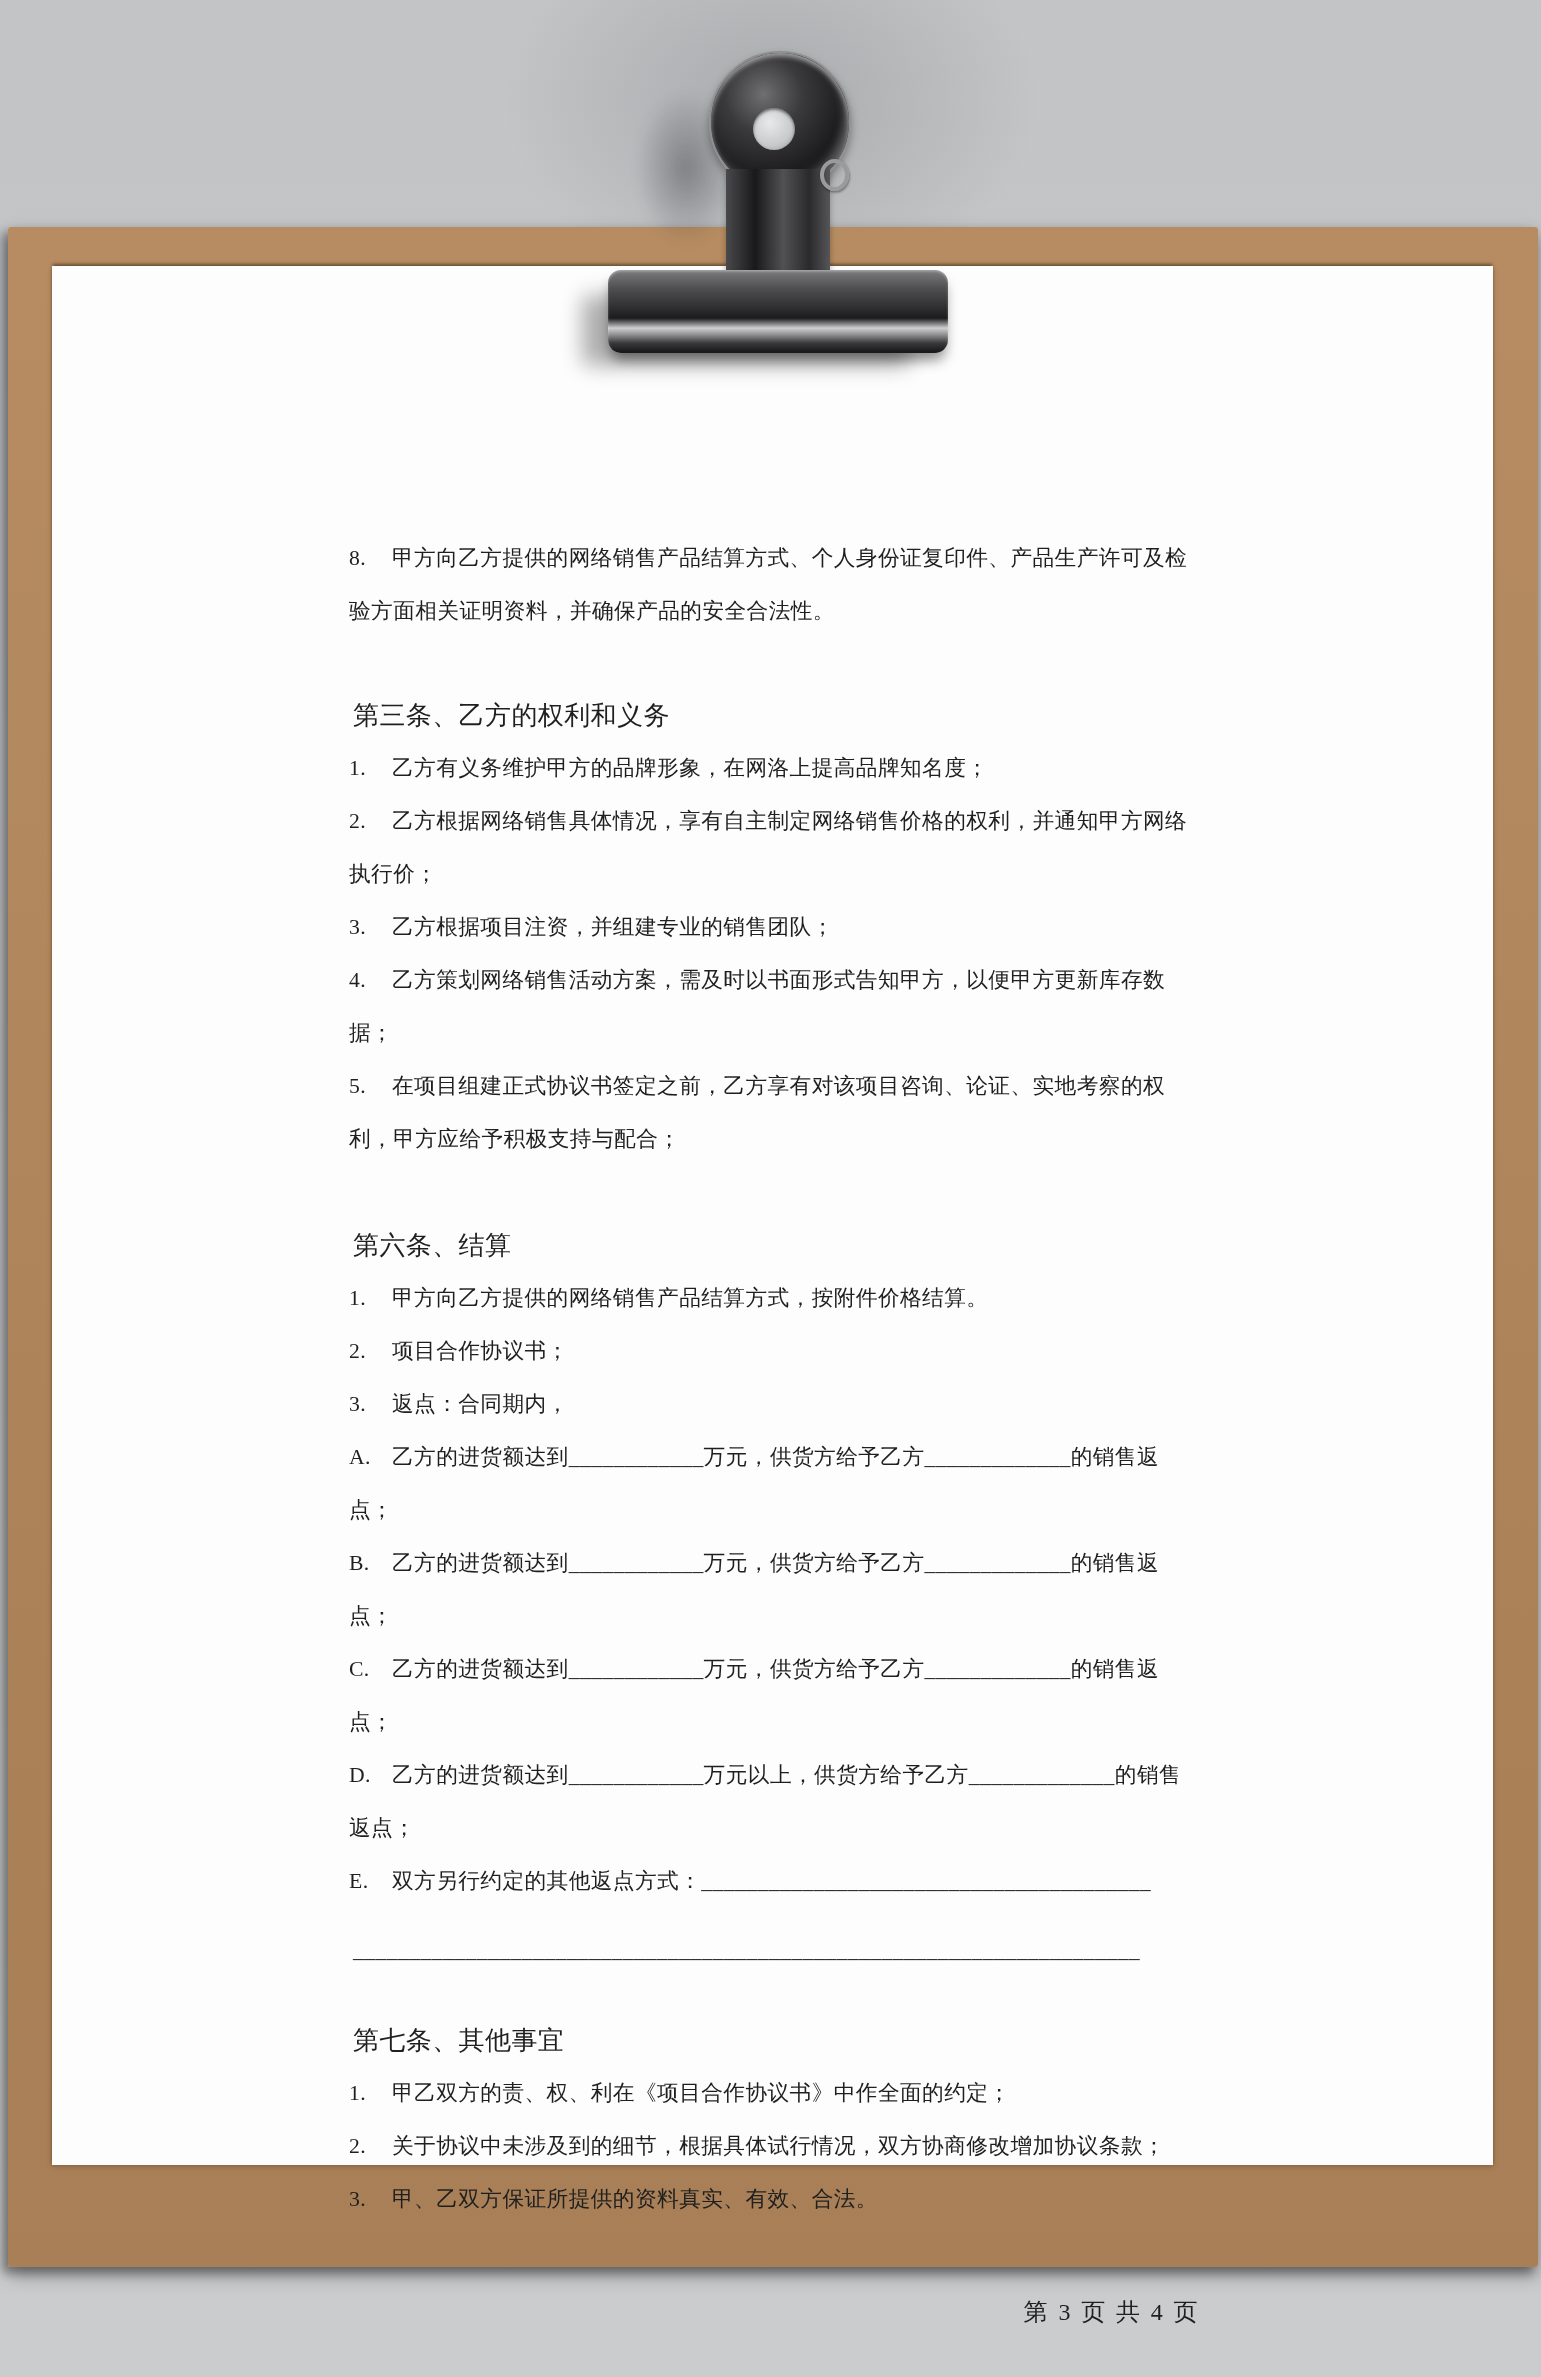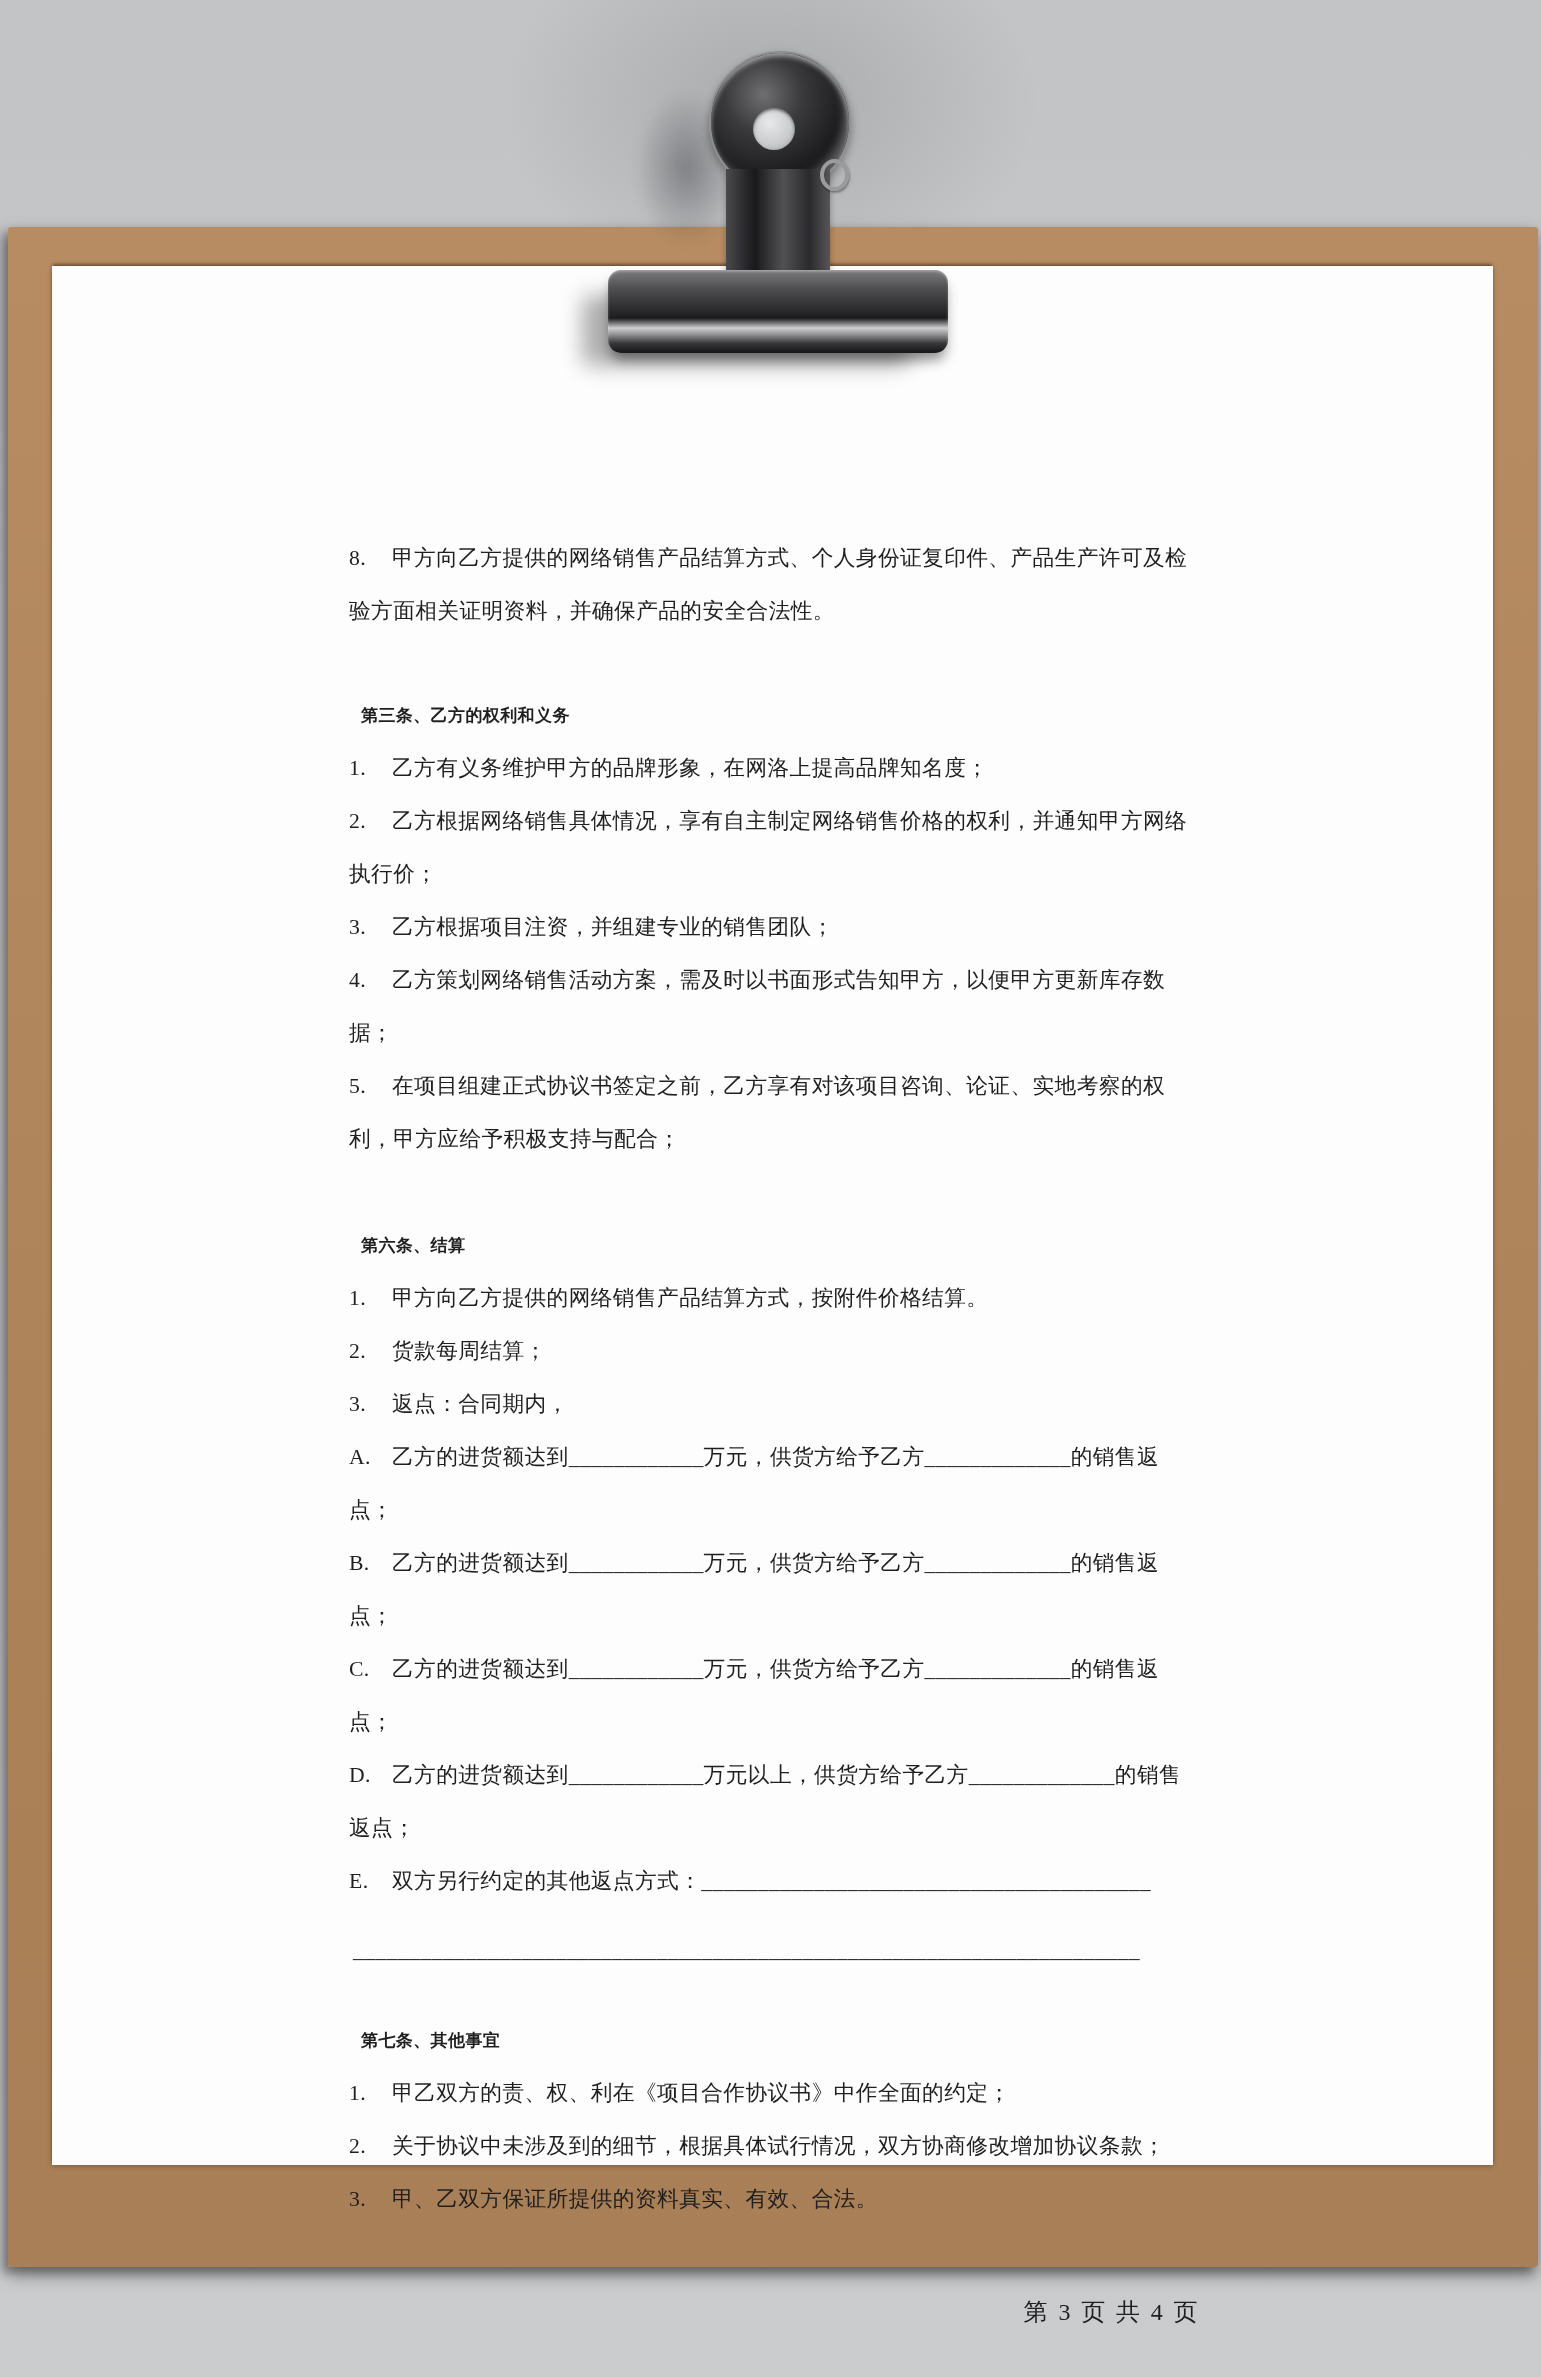--- a/index.html
+++ b/index.html
@@ -25,21 +25,21 @@
     background:#fdfdfd;
     box-shadow:0 -2.4px 3.2px -0.8px rgba(45,28,12,0.55), 0 2.4px 4.8px rgba(60,40,20,0.35);
   }
   .content{
     position:absolute;left:0;top:0;width:1441px;height:1899px;
     padding:266px 293px 0 297px;box-sizing:border-box;
     color:#1f1f1f;font-size:21.7px;line-height:53px;letter-spacing:0.4px;
   }
   .clause{margin:0;}
   .clause-label{display:inline-block;width:43px;}
-  .sec-heading{font-size:17px;font-weight:bold;margin:51px 0 0 12px;line-height:53px;}
+  .sec-heading{font-size:26px;font-weight:normal;margin:51px 0 0 4px;line-height:53px;}
   .sec-heading.h6{margin-top:53px;}
   .sec-heading.h7{margin-top:37px;}
   .cont-line{margin:16px 0 0 4px;}
   .page-footer{margin:60px 0 0 0;text-align:right;font-size:24px;letter-spacing:2.4px;}
   
   .clip{position:absolute;left:0;top:0;z-index:5;}
   .clip-wall-shadow{
     position:absolute;left:618px;top:64px;width:136px;height:209px;
     background:radial-gradient(closest-side, rgba(30,30,35,0.35), rgba(0,0,0,0) 75%);
     filter:blur(4.8px);
@@ -87,21 +87,21 @@
 
     <p class="sec-heading h3">第三条、乙方的权利和义务</p>
     <p class="clause"><span class="clause-label">1.</span><span>乙方有义务维护甲方的品牌形象，在网洛上提高品牌知名度；</span></p>
     <p class="clause"><span class="clause-label">2.</span><span>乙方根据网络销售具体情况，享有自主制定网络销售价格的权利，并通知甲方网络执行价；</span></p>
     <p class="clause"><span class="clause-label">3.</span><span>乙方根据项目注资，并组建专业的销售团队；</span></p>
     <p class="clause"><span class="clause-label">4.</span><span>乙方策划网络销售活动方案，需及时以书面形式告知甲方，以便甲方更新库存数据；</span></p>
     <p class="clause"><span class="clause-label">5.</span><span>在项目组建正式协议书签定之前，乙方享有对该项目咨询、论证、实地考察的权利，甲方应给予积极支持与配合；</span></p>
 
     <p class="sec-heading h6">第六条、结算</p>
     <p class="clause"><span class="clause-label">1.</span><span>甲方向乙方提供的网络销售产品结算方式，按附件价格结算。</span></p>
-    <p class="clause"><span class="clause-label">2.</span><span>货款每周结算；</span></p>
+    <p class="clause"><span class="clause-label">2.</span><span>项目合作协议书；</span></p>
     <p class="clause"><span class="clause-label">3.</span><span>返点：合同期内，</span></p>
     <p class="clause"><span class="clause-label">A.</span><span>乙方的进货额达到____________万元，供货方给予乙方_____________的销售返点；</span></p>
     <p class="clause"><span class="clause-label">B.</span><span>乙方的进货额达到____________万元，供货方给予乙方_____________的销售返点；</span></p>
     <p class="clause"><span class="clause-label">C.</span><span>乙方的进货额达到____________万元，供货方给予乙方_____________的销售返点；</span></p>
     <p class="clause"><span class="clause-label">D.</span><span>乙方的进货额达到____________万元以上，供货方给予乙方_____________的销售返点；</span></p>
     <p class="clause"><span class="clause-label">E.</span><span>双方另行约定的其他返点方式：________________________________________</span></p>
     <p class="clause cont-line">______________________________________________________________________</p>
 
     <p class="sec-heading h7">第七条、其他事宜</p>
     <p class="clause"><span class="clause-label">1.</span><span>甲乙双方的责、权、利在《项目合作协议书》中作全面的约定；</span></p>

